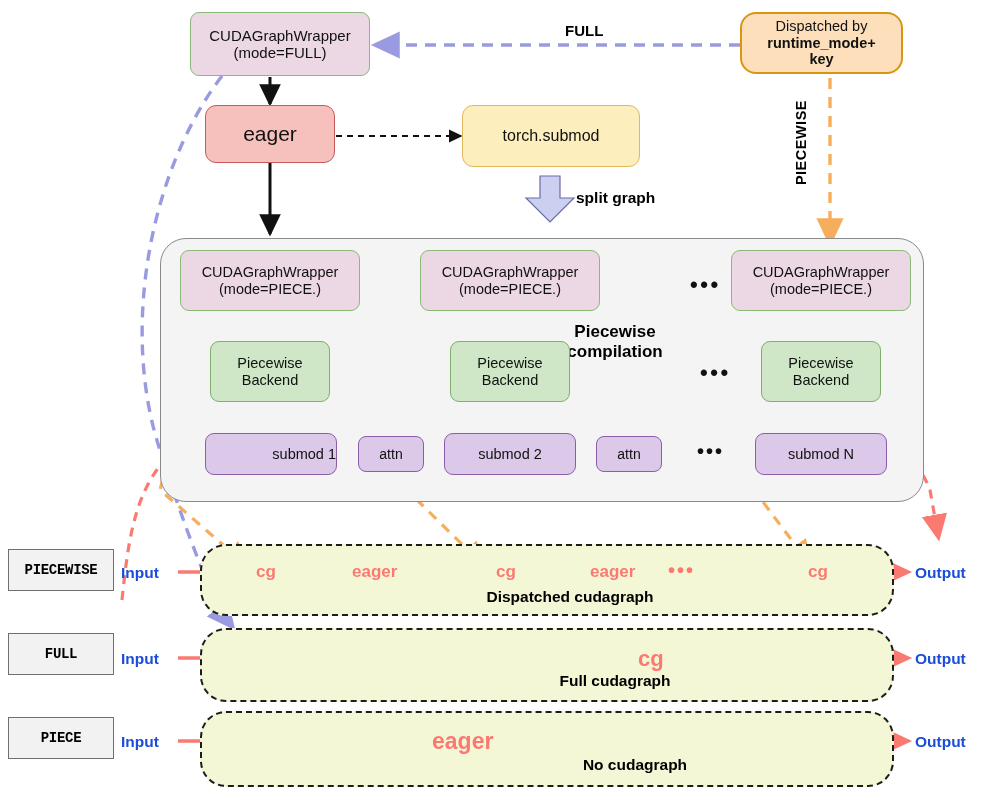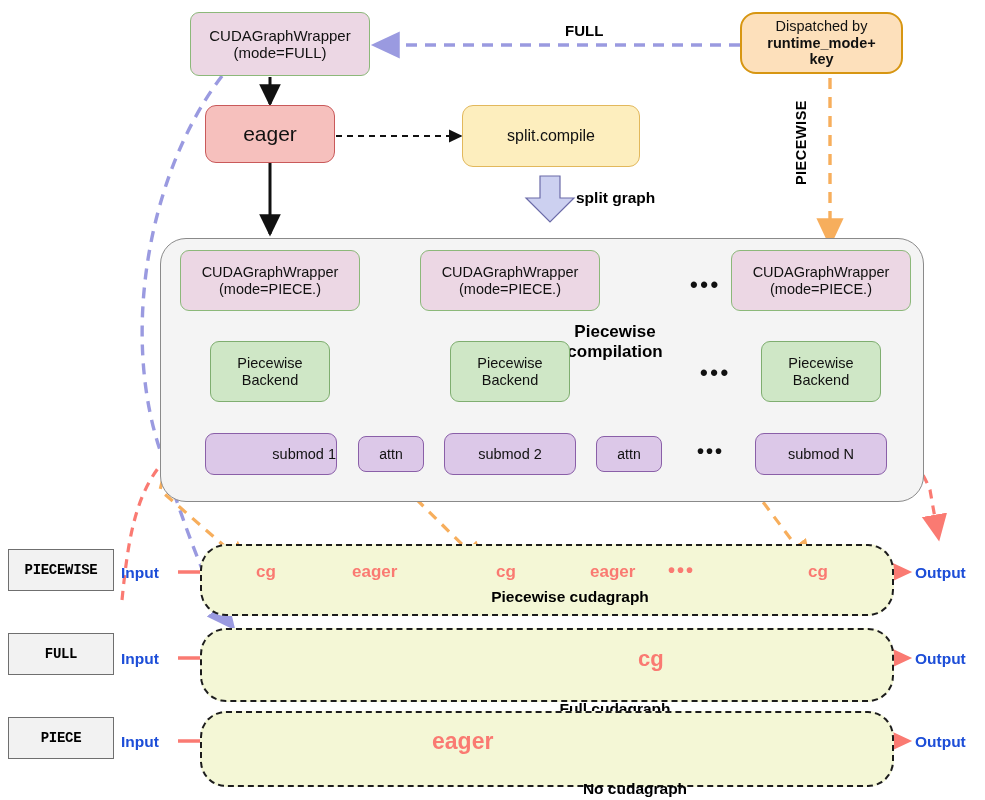--- a/index.html
+++ b/index.html
@@ -137,21 +137,21 @@
     <span class="l2">runtime_mode+ key</span>
   </div>
 
   <div class="vlabel" style="left:793px;top:100px;">PIECEWISE</div>
 
   <div class="node model" style="left:205px;top:105px;width:130px;height:58px;">
     <span>eager</span>
   </div>
 
   <div class="node compile" style="left:462px;top:105px;width:178px;height:62px;">
-    <span>split.compile</span>
+    <span>torch.submod</span>
   </div>
 
   <div class="splitlabel" style="left:576px;top:189px;">split graph</div>
 
   <div class="group" style="left:160px;top:238px;width:762px;height:262px;"></div>
 
   <div class="grouptitle" style="left:540px;top:322px;width:150px;">
     <div>Piecewise</div>
     <div>compilation</div>
   </div>
@@ -205,30 +205,30 @@
 
   <div class="modebox" style="left:8px;top:549px;width:106px;height:42px;">PIECEWISE</div>
   <div class="io" style="left:121px;top:564px;">Input</div>
   <div class="lane" style="left:200px;top:544px;width:690px;height:68px;"></div>
   <div class="redtxt" style="left:256px;top:562px;">cg</div>
   <div class="redtxt" style="left:352px;top:562px;">eager</div>
   <div class="redtxt" style="left:496px;top:562px;">cg</div>
   <div class="redtxt" style="left:590px;top:562px;">eager</div>
   <div class="dotsred" style="left:668px;top:559px;">•••</div>
   <div class="redtxt" style="left:808px;top:562px;">cg</div>
-  <div class="lanelabel" style="left:455px;top:588px;width:230px;">Piecewise cudagraph</div>
+  <div class="lanelabel" style="left:455px;top:588px;width:230px;">Dispatched cudagraph</div>
   <div class="io" style="left:915px;top:564px;">Output</div>
 
   <div class="modebox" style="left:8px;top:633px;width:106px;height:42px;">FULL</div>
   <div class="io" style="left:121px;top:650px;">Input</div>
   <div class="lane" style="left:200px;top:628px;width:690px;height:70px;"></div>
   <div class="redtxt" style="left:638px;top:646px;font-size:22px;">cg</div>
-  <div class="lanelabel" style="left:525px;top:700px;width:180px;">Full cudagraph</div>
+  <div class="lanelabel" style="left:525px;top:672px;width:180px;">Full cudagraph</div>
   <div class="io" style="left:915px;top:650px;">Output</div>
 
   <div class="modebox" style="left:8px;top:717px;width:106px;height:42px;">PIECE</div>
   <div class="io" style="left:121px;top:733px;">Input</div>
   <div class="lane" style="left:200px;top:711px;width:690px;height:72px;"></div>
   <div class="redtxt" style="left:432px;top:728px;font-size:23px;">eager</div>
-  <div class="lanelabel" style="left:545px;top:756px;width:180px;margin-top:24px;">No cudagraph</div>
+  <div class="lanelabel" style="left:545px;top:756px;width:180px;">No cudagraph</div>
   <div class="io" style="left:915px;top:733px;">Output</div>
 
 </div>
 
 </body></html>

